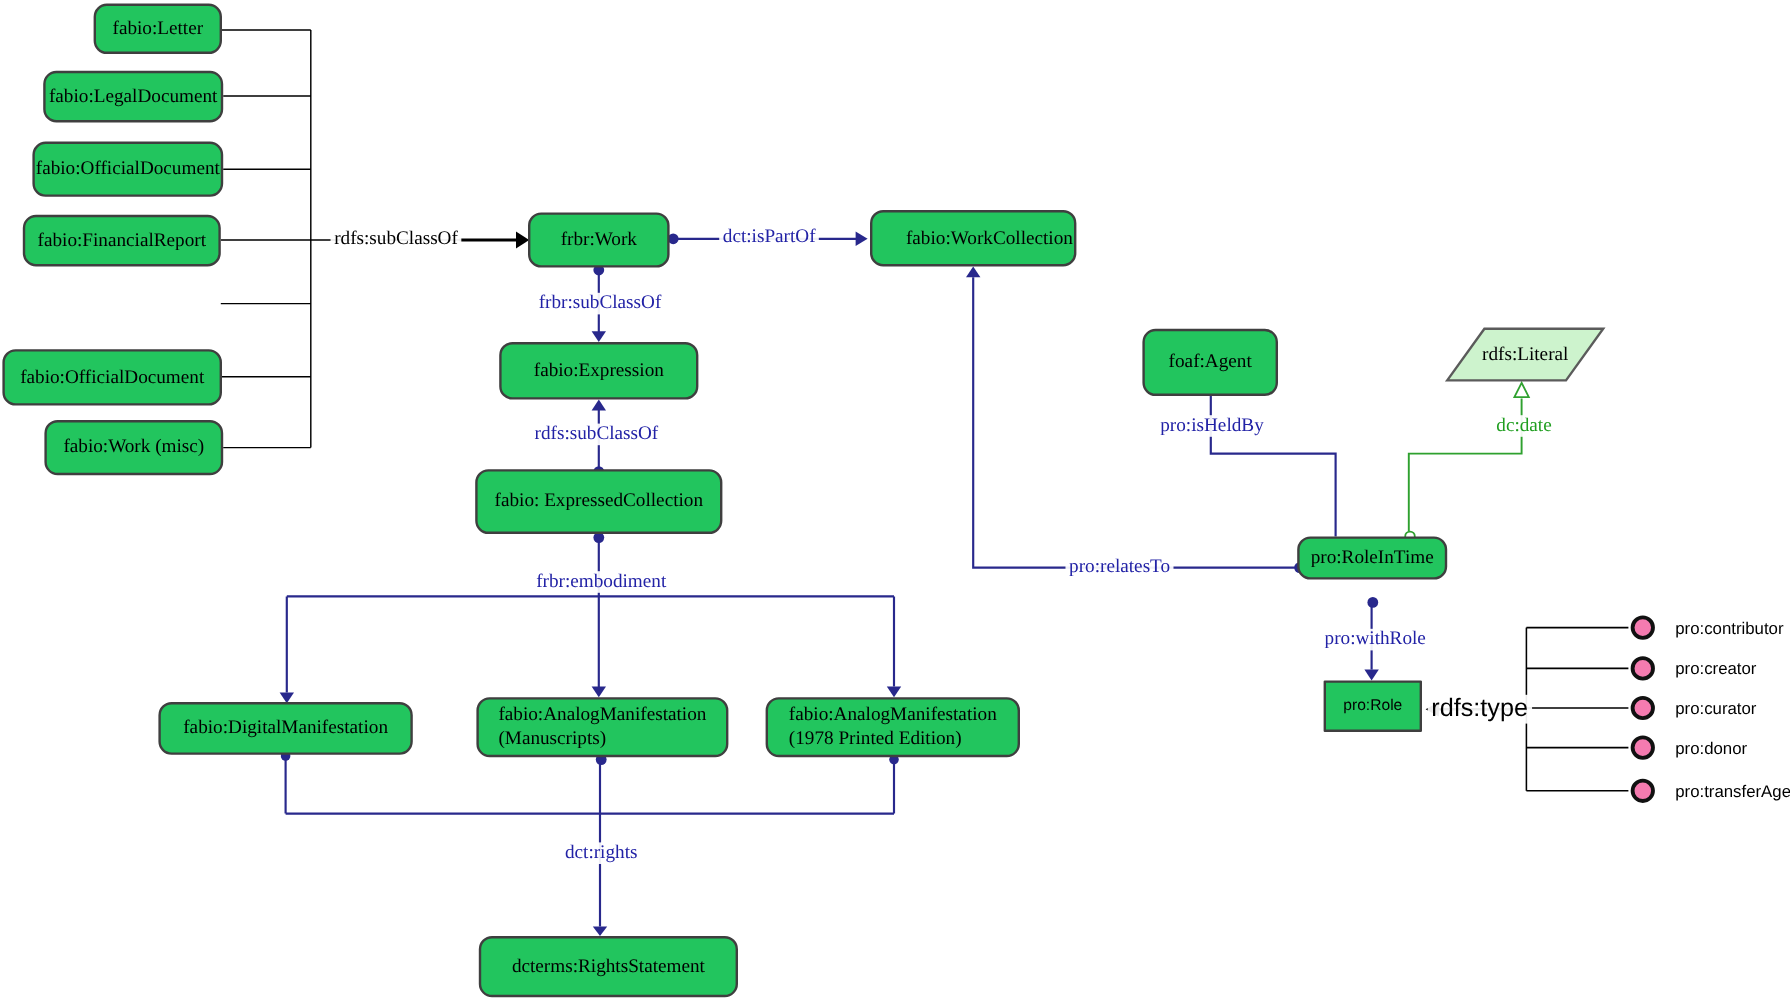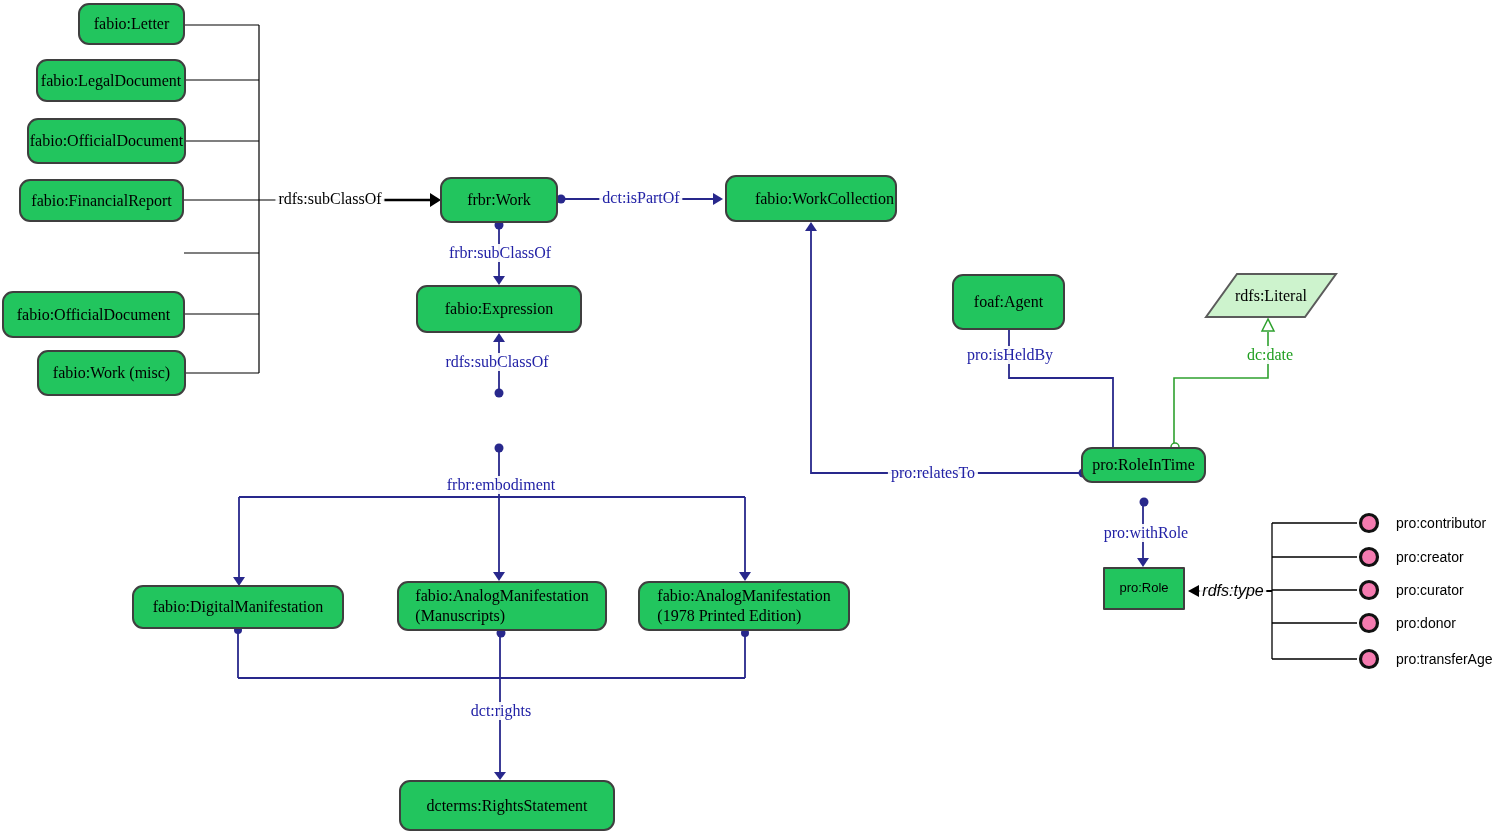--- a/index.html
+++ b/index.html
@@ -28,21 +28,21 @@
     position:absolute;
     transform:translate(-50%,-50%);
     background:rgba(255,255,255,0.92);
     padding:0 3px;
     font-size:16px;
     white-space:nowrap;
   }
   .blue{color:#2222A6;}
   .green{color:#1F9E1F;}
   .black{color:#000;}
-  .typelabel{font-family:"Liberation Sans", sans-serif;font-size:16px;font-style:italic;}
+  .typelabel{font-family:"Liberation Sans", sans-serif;font-size:21px;}
   .rolelabel{
     position:absolute;left:1396px;
     transform:translateY(-50%);
     font-family:"Liberation Sans", sans-serif;
     font-size:14px;color:#000;white-space:nowrap;
   }
   .literal-label{
     position:absolute;
     transform:translate(-50%,-50%);
     font-size:16px;color:#000;white-space:nowrap;
@@ -122,20 +122,21 @@
   <div class="node" style="left:78px;top:3px;width:107px;height:42px;">fabio:Letter</div>
   <div class="node" style="left:36px;top:59px;width:150px;height:43px;">fabio:LegalDocument</div>
   <div class="node" style="left:27px;top:118px;width:159px;height:46px;">fabio:OfficialDocument</div>
   <div class="node" style="left:19px;top:179px;width:165px;height:43px;">fabio:FinancialReport</div>
   <div class="node" style="left:2px;top:291px;width:183px;height:47px;">fabio:OfficialDocument</div>
   <div class="node" style="left:37px;top:350px;width:149px;height:46px;">fabio:Work (misc)</div>
 
   <div class="node" style="left:440px;top:177px;width:118px;height:46px;">frbr:Work</div>
   <div class="node" style="left:725px;top:175px;width:172px;height:47px;padding-left:27px;">fabio:WorkCollection</div>
   <div class="node" style="left:416px;top:285px;width:166px;height:48px;">fabio:Expression</div>
+  <div class="node" style="left:396px;top:391px;width:206px;height:54px;">fabio: ExpressedCollection</div>
 
   <div class="node" style="left:132px;top:585px;width:212px;height:44px;">fabio:DigitalManifestation</div>
   <div class="node" style="left:397px;top:581px;width:210px;height:50px;">fabio:AnalogManifestation
 (Manuscripts)</div>
   <div class="node" style="left:638px;top:581px;width:212px;height:50px;">fabio:AnalogManifestation
 (1978 Printed Edition)</div>
   <div class="node" style="left:399px;top:780px;width:216px;height:51px;">dcterms:RightsStatement</div>
 
   <div class="node" style="left:952px;top:274px;width:113px;height:56px;">foaf:Agent</div>
   <div class="node" style="left:1081px;top:447px;width:125px;height:36px;">pro:RoleInTime</div>

